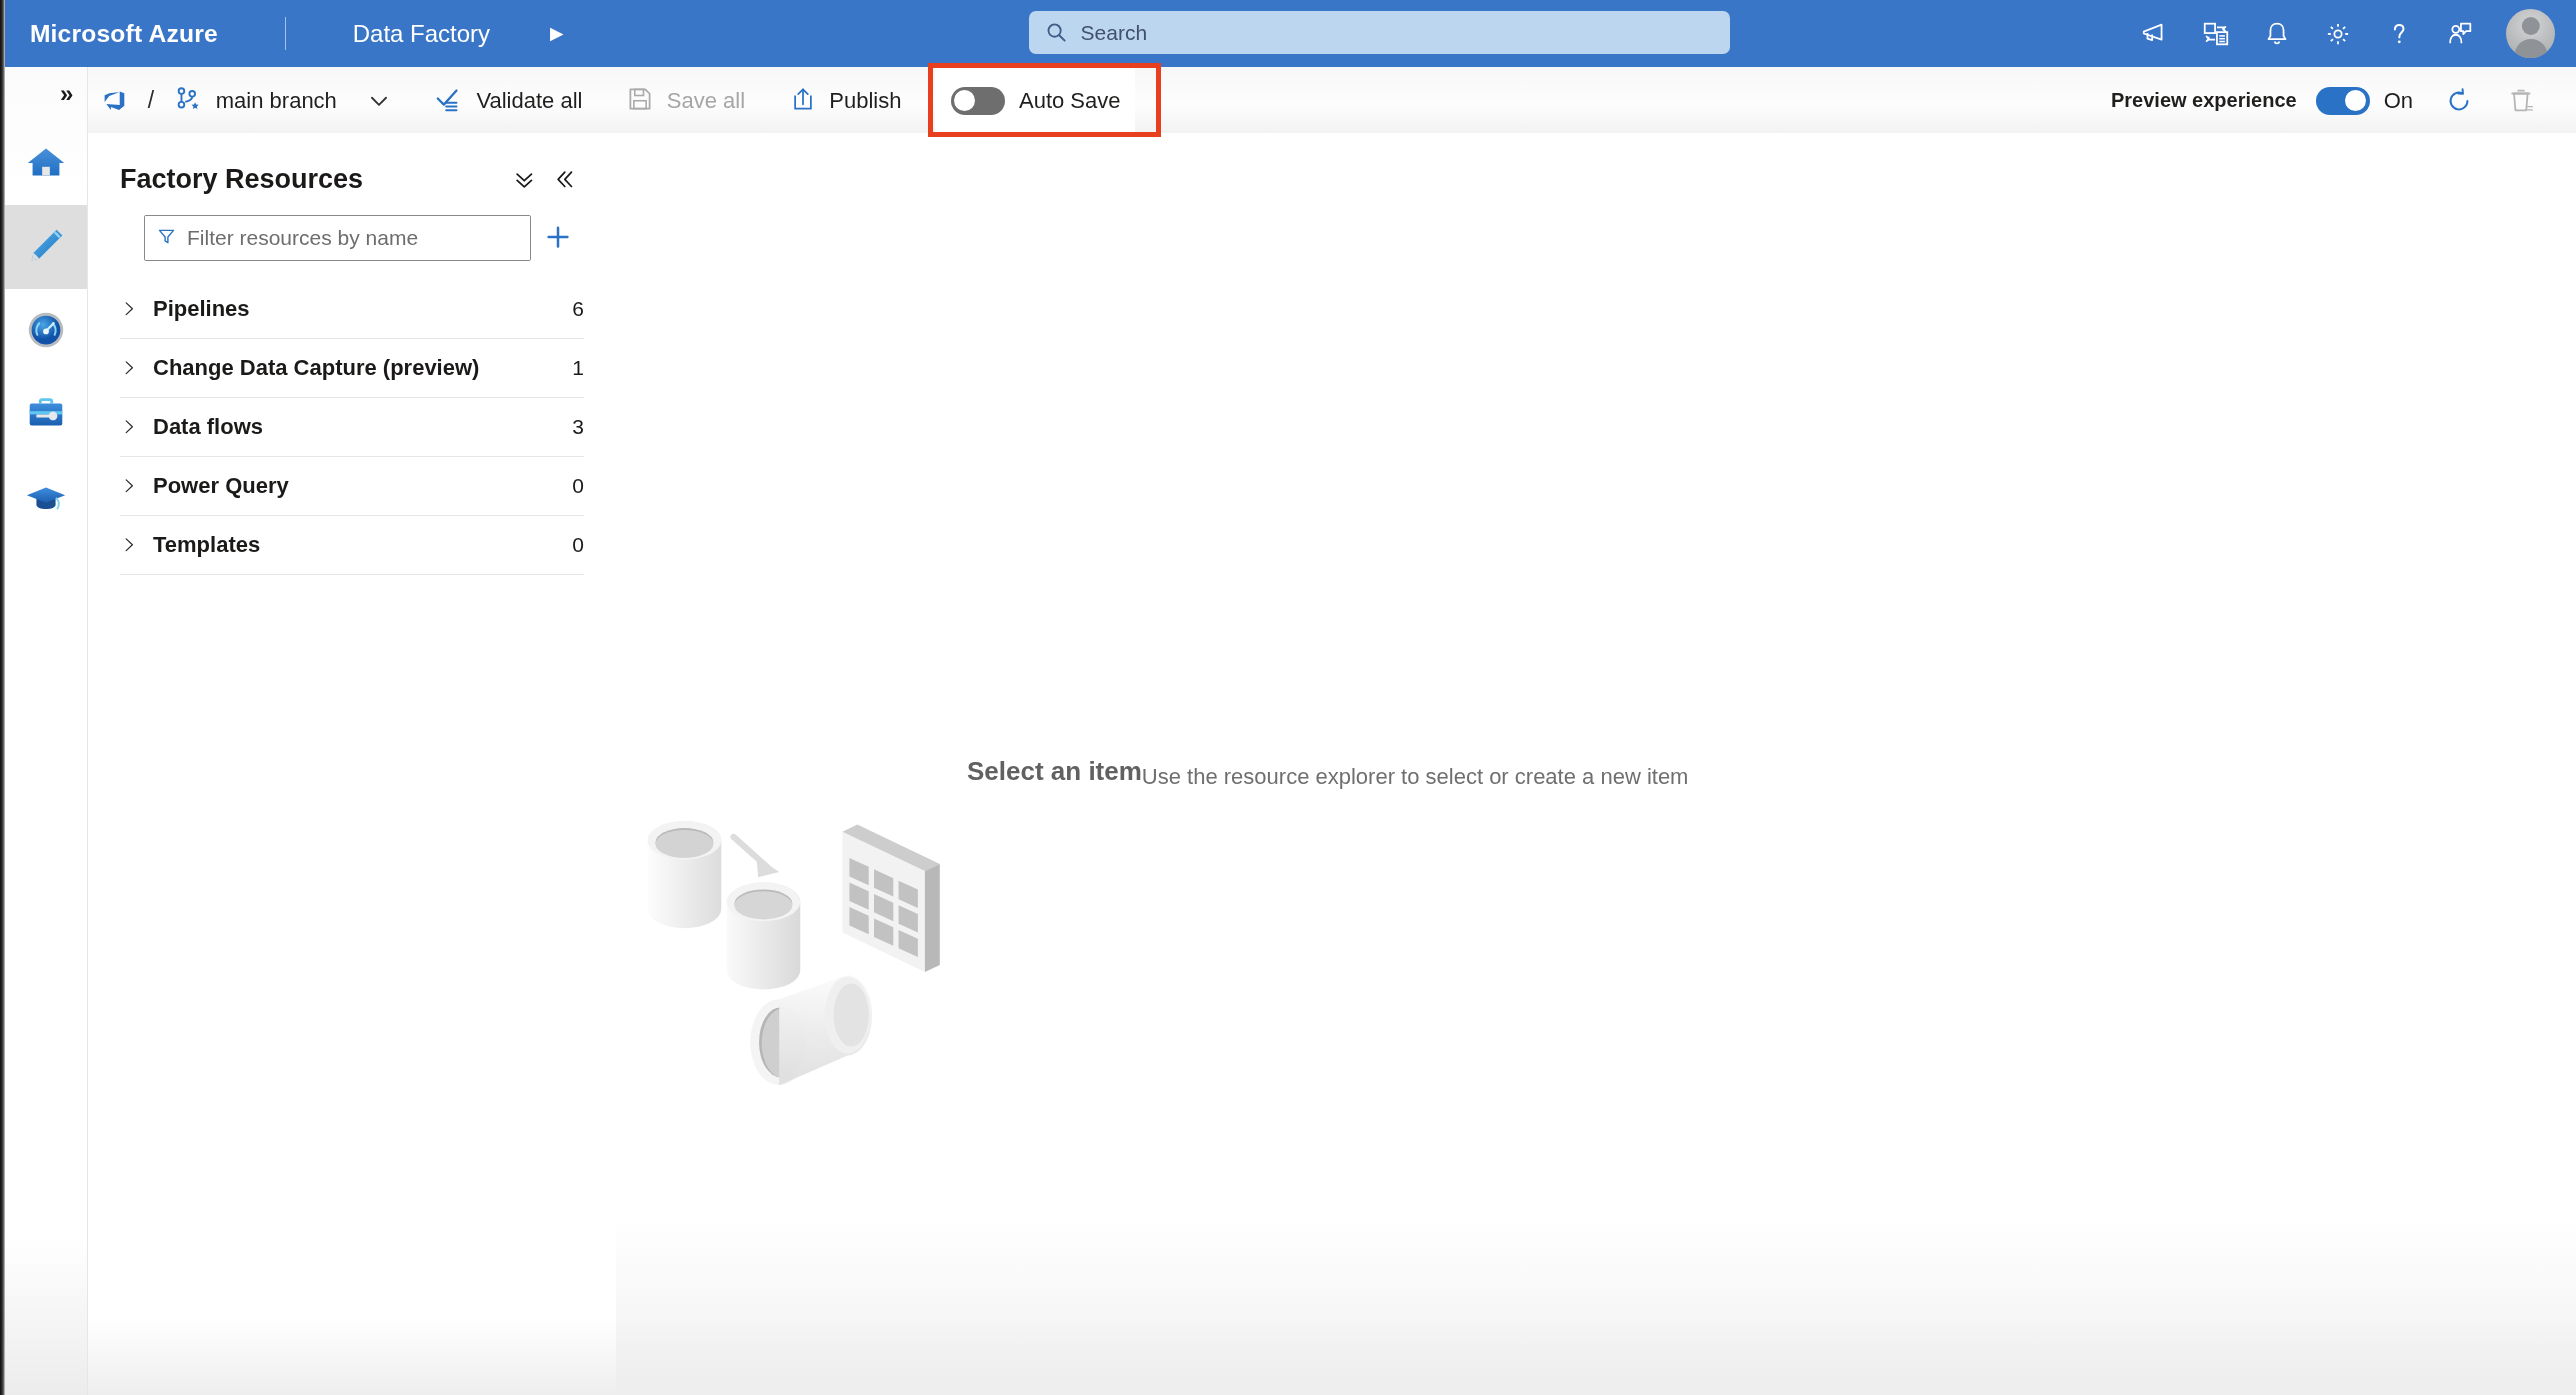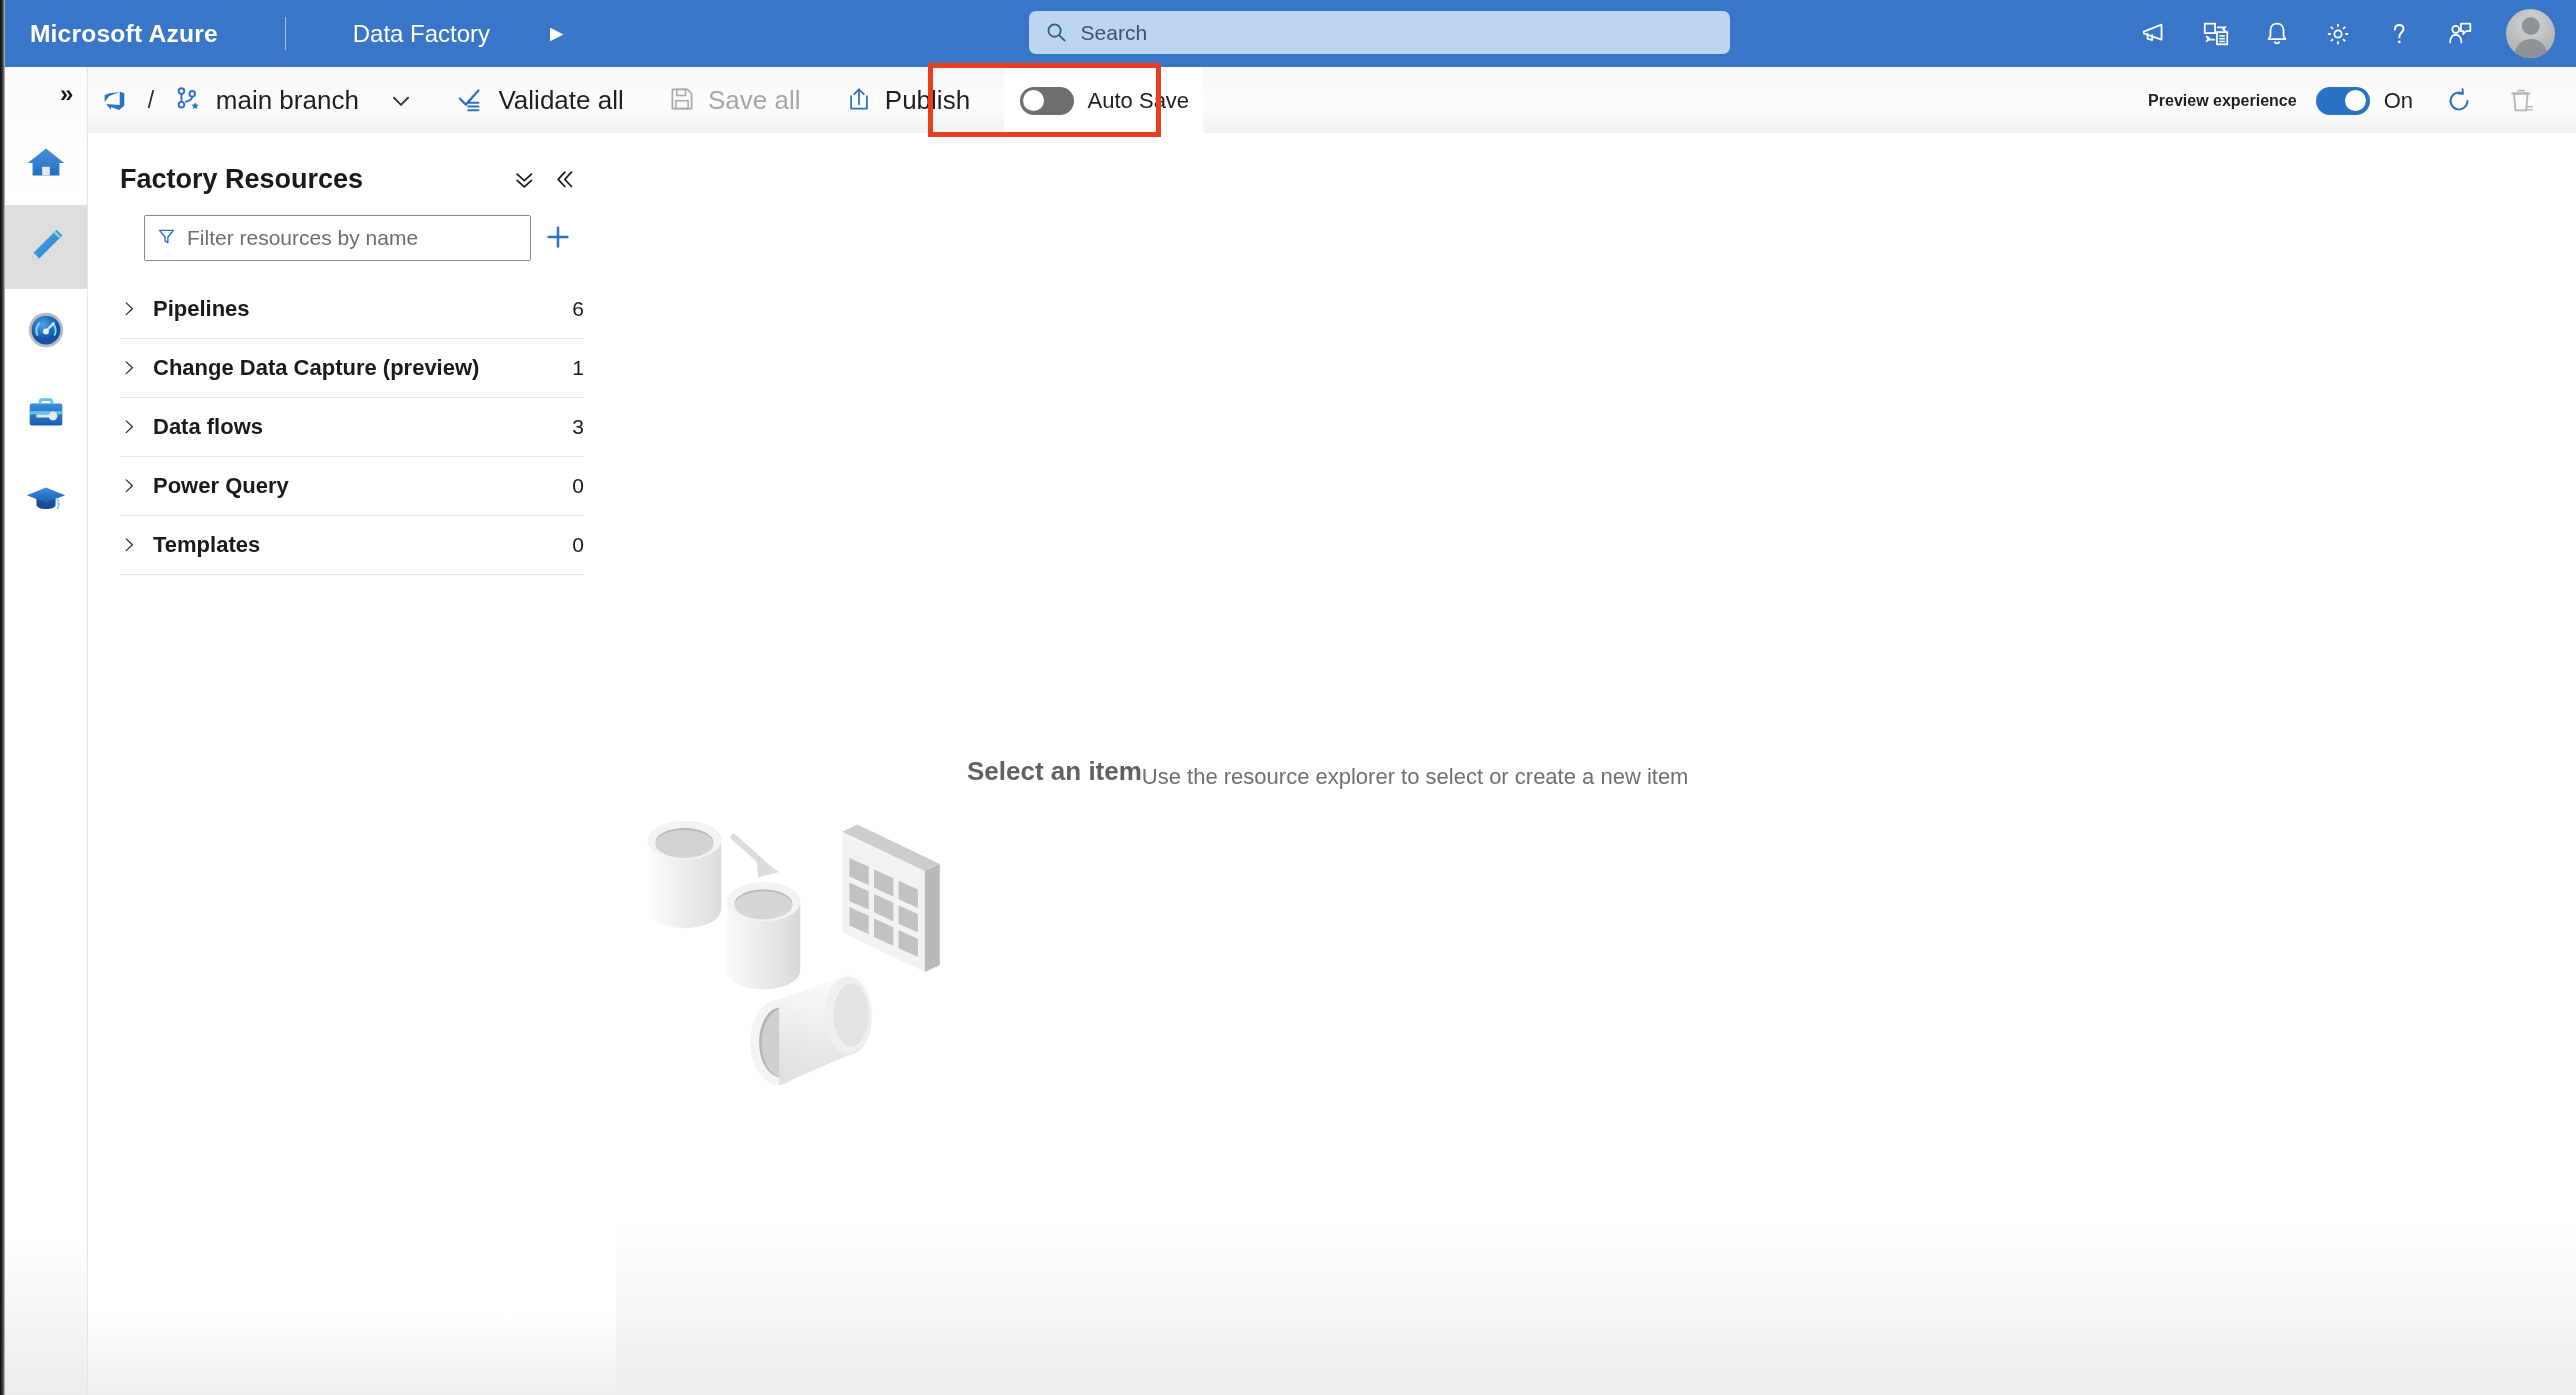--- a/index.html
+++ b/index.html
@@ -81,26 +81,26 @@
     position:absolute;left:88px;top:67px;width:2488px;height:67px;
     background:linear-gradient(180deg,#f7f7f7 0%,#fdfdfd 55%,#f2f2f2 100%);
     border-bottom:0.9px solid #e3e3e3;
     display:flex;align-items:center;
   }
   .tb-group{display:flex;align-items:center;height:67px;}
   .tb-btn{
     display:flex;align-items:center;height:67px;padding:0 10.5px;cursor:pointer;
     white-space:nowrap;
   }
-  .tb-btn .lbl{font-size:26px;color:#201f1e;margin-left:12.3px;}
+  .tb-btn .lbl{font-size:22px;color:#201f1e;margin-left:12.3px;}
   .tb-btn.disabled .lbl{color:#a6a6a6;}
   .tb-slash{font-size:23px;color:#2b2b2b;margin:0 8.8px;}
   .tb-caret{padding:0 19px;display:flex;align-items:center;height:67px;cursor:pointer;}
   .tb-right{margin-left:auto;display:flex;align-items:center;height:67px;padding-right:23px;}
-  .preview-label{font-size:16px;color:#201f1e;font-weight:600;margin-right:19px;white-space:nowrap;}
+  .preview-label{font-size:20px;color:#201f1e;font-weight:600;margin-right:19px;white-space:nowrap;}
   .toggle{
     width:54px;height:28px;border-radius:14px;position:relative;flex:none;cursor:pointer;
   }
   .toggle .knob{
     position:absolute;top:3.5px;width:21px;height:21px;border-radius:50%;background:#ffffff;
   }
   .toggle.on{background:#2a72c5;}
   .toggle.on .knob{right:3.5px;}
   .toggle.off{background:#6e6e6e;}
   .toggle.off .knob{left:3.5px;}

